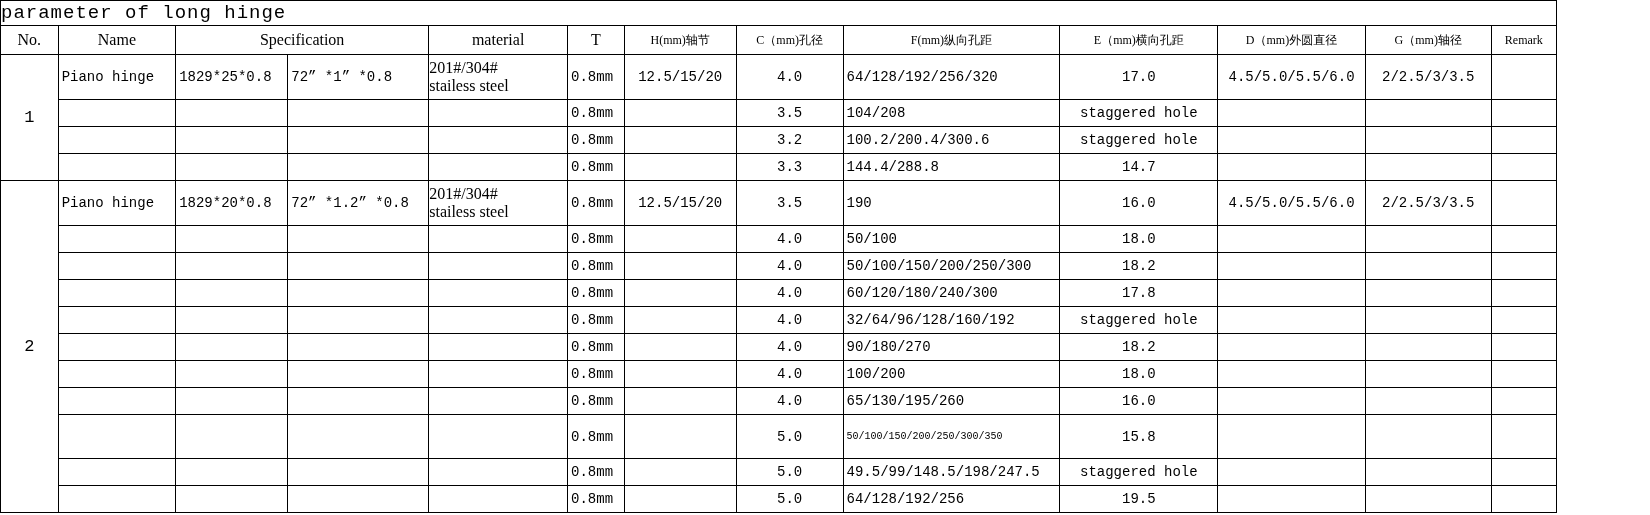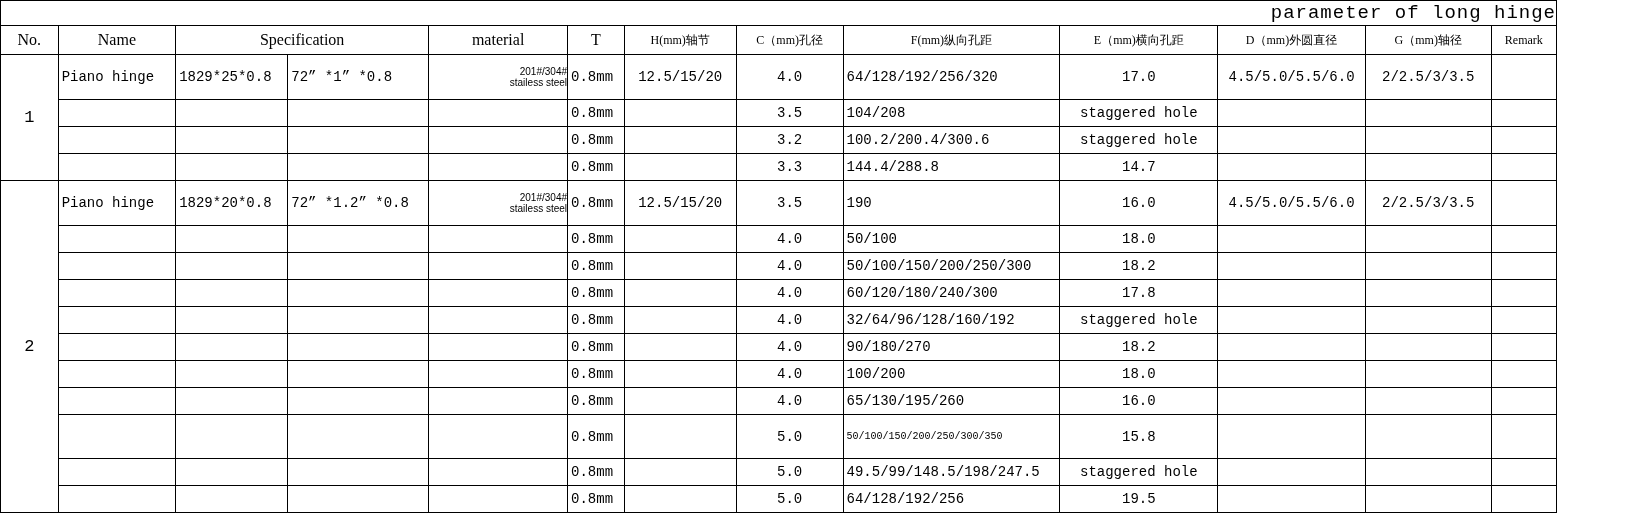--- a/index.html
+++ b/index.html
@@ -24,21 +24,21 @@
     margin: 0;
   }
   table.grid td, table.grid th {
     border: 1px solid #000000;
     padding: 0;
     vertical-align: middle;
     background: #ffffff;
   }
   .title-row td {
     border: 2px solid #00a060;
-    text-align: right;
+    text-align: left;
     font-family: "Liberation Mono", monospace;
     font-size: 19px;
     letter-spacing: 1px;
     height: 24px;
     color: #000;
   }
   .hdr td {
     text-align: center;
     font-family: Liberation Serif, serif;
     font-size: 16px;
@@ -57,24 +57,24 @@
   }
   .cell.l { text-align: left; padding-left: 3px; }
   .cell.c { text-align: center; }
   .grp {
     font-family: "Liberation Mono", monospace;
     font-size: 17px;
     text-align: center;
     vertical-align: middle;
   }
   .mat {
-    font-family: Liberation Sans, sans-serif;
-    font-size: 10px;
+    font-family: Liberation Serif, serif;
+    font-size: 16px;
     line-height: 1.15;
-    text-align: right;
+    text-align: left;
     padding-left: 3px;
   }
   .tall { height: 44px; }
   .twoline {
     font-size: 10px;
     line-height: 1.1;
   }
 </style>
 </head>
 <body>

